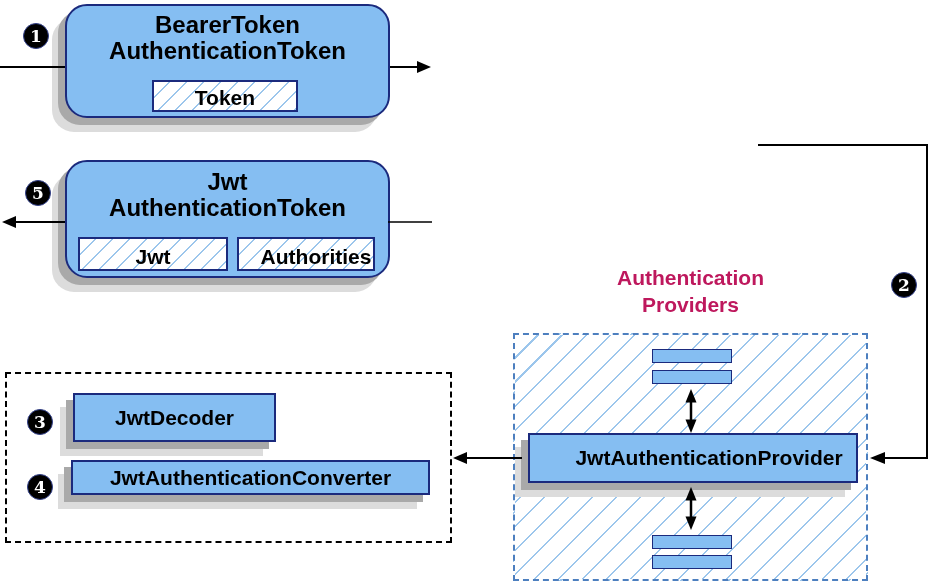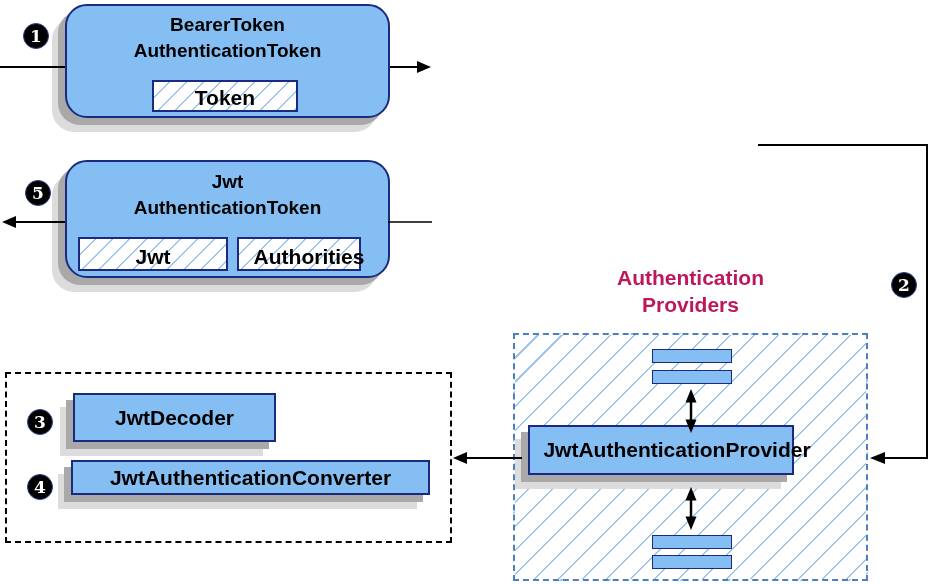--- a/index.html
+++ b/index.html
@@ -15,21 +15,21 @@
     background:#85bef2;
     border:2px solid #1b2a7d;
     box-sizing:border-box;
     color:#000;
     font-weight:bold;
     box-shadow:-7px 7px 0 0 #a9a9a9,-13px 14px 0 0 #dcdcdc;
   }
   .rounded{border-radius:22px;}
   .node-title{
     text-align:center;
-    font-size:19px;
+    font-size:24px;
     line-height:26px;
     font-weight:bold;
   }
   .inner{
     position:absolute;
     background-color:#ffffff;
     border:2px solid #1b2a7d;
     box-sizing:border-box;
     display:flex;align-items:flex-end;justify-content:center;
     font-size:21px;font-weight:bold;color:#000;
@@ -119,34 +119,34 @@
 
 
   <div class="node rounded" style="left:65px;top:160px;width:325px;height:118px;">
     <div class="node-title" style="margin-top:7px;">
       <div>Jwt</div>
       <div>AuthenticationToken</div>
     </div>
     <div class="inner hatch-sm" style="left:11px;top:75px;width:150px;height:34px;">
       <span>Jwt</span>
     </div>
-    <div class="inner hatch-sm" style="left:170px;top:75px;width:124px;height:34px;padding-left:20px;">
+    <div class="inner hatch-sm" style="left:170px;top:75px;width:138px;height:34px;padding-left:20px;">
       <span>Authorities</span>
     </div>
   </div>
 
   <div class="group-label" style="left:513px;top:264px;width:355px;">
     <div>Authentication</div>
     <div>Providers</div>
   </div>
 
   <div class="dashed-blue hatch-lg" style="left:513px;top:333px;width:355px;height:248px;">
     <div class="bar" style="left:137px;top:14px;"></div>
     <div class="bar" style="left:137px;top:35px;"></div>
-    <div class="node center-box" style="left:13px;top:90px;width:266px;height:50px;padding-left:32px;">
+    <div class="node center-box" style="left:13px;top:98px;width:330px;height:50px;padding-left:32px;">
       <span>JwtAuthenticationProvider</span>
     </div>
     <div class="bar" style="left:137px;top:200px;"></div>
     <div class="bar" style="left:137px;top:220px;"></div>
   </div>
 
   <div class="dashed-black" style="left:5px;top:372px;width:447px;height:171px;">
     <div class="badge" style="left:20px;top:35px;">
         <span>3</span>
       </div>

